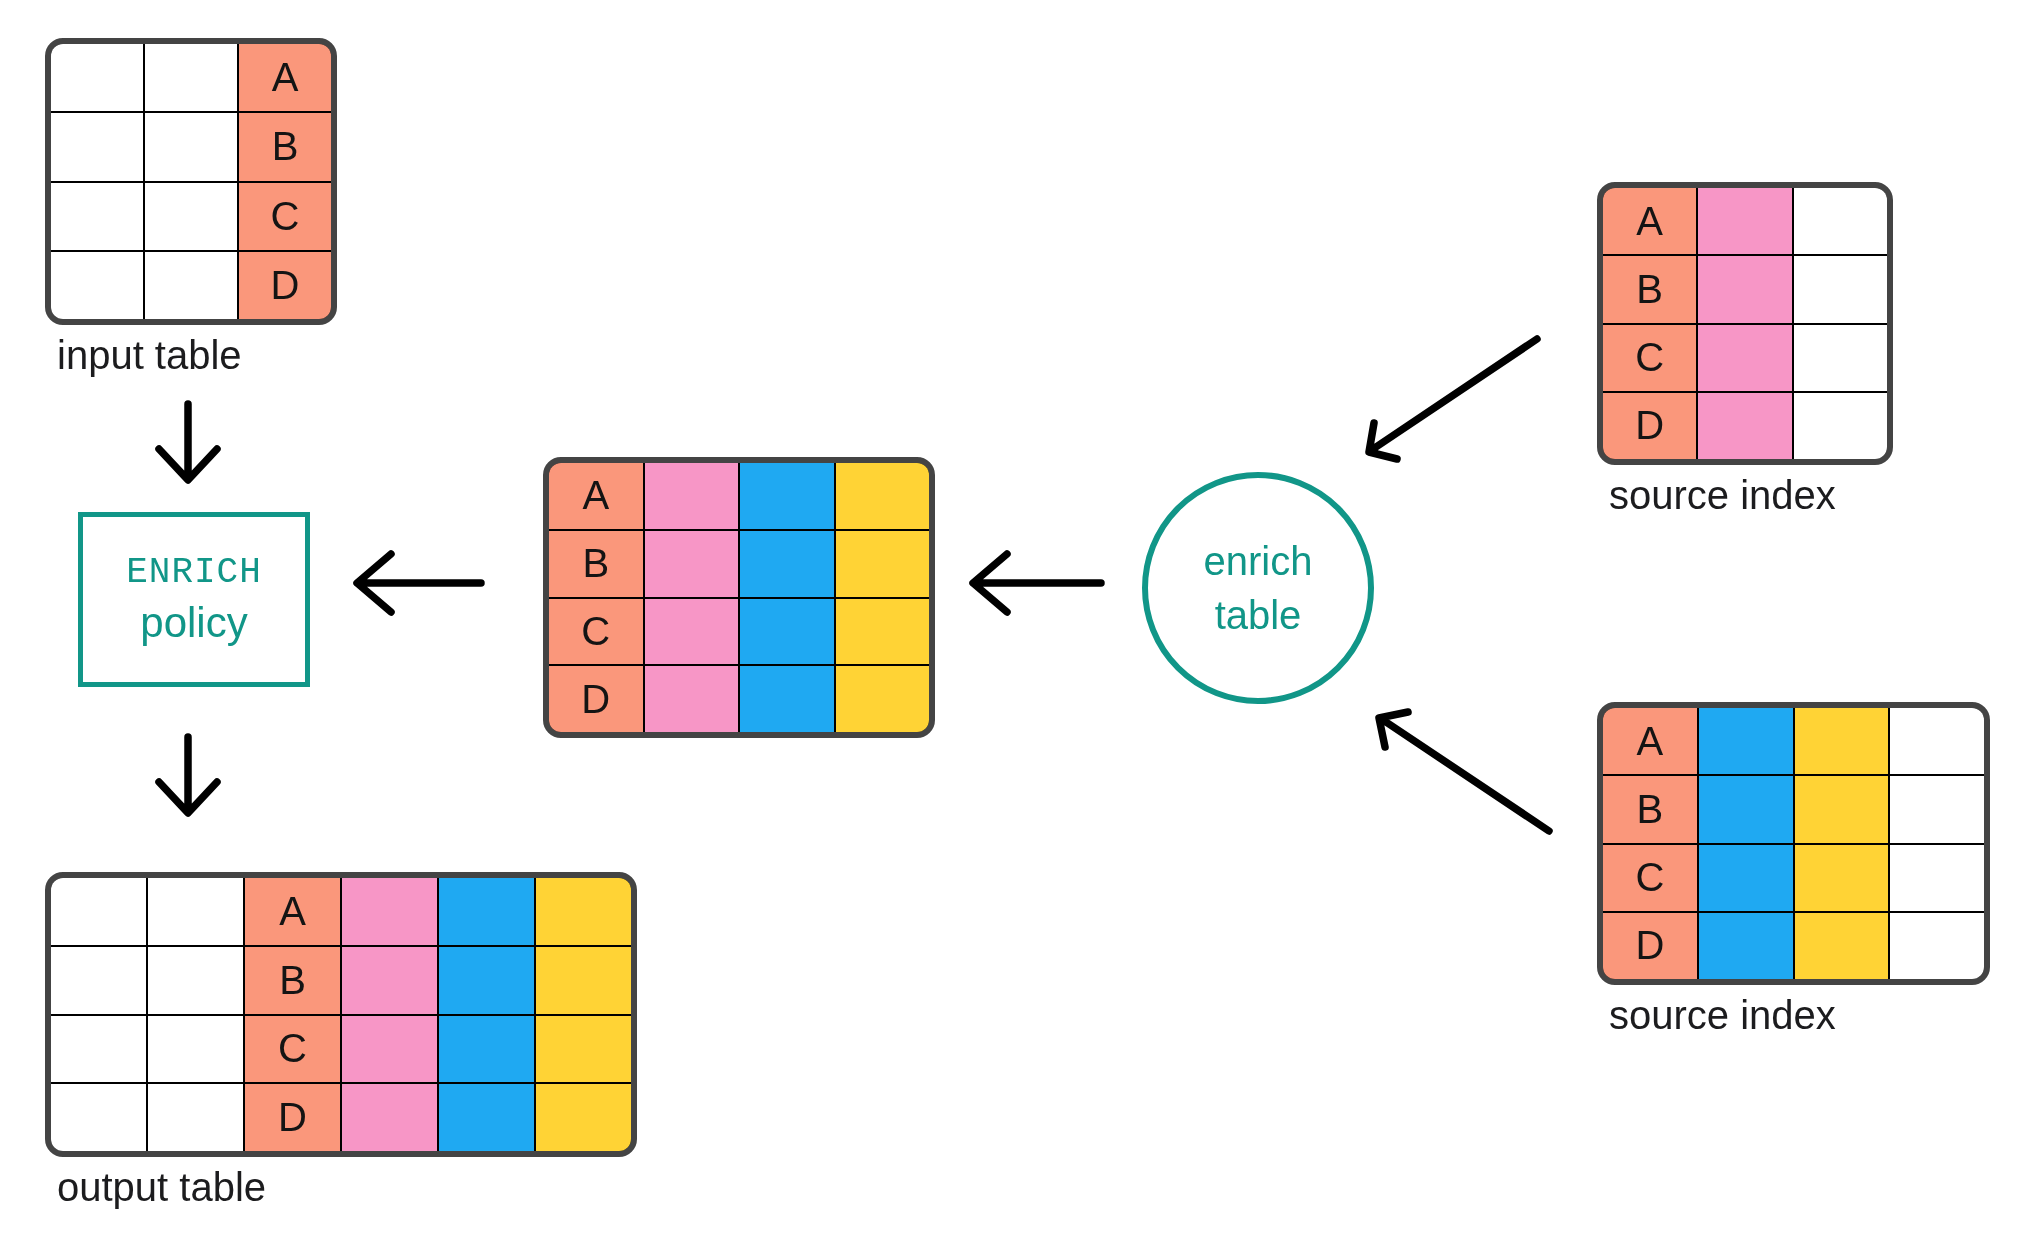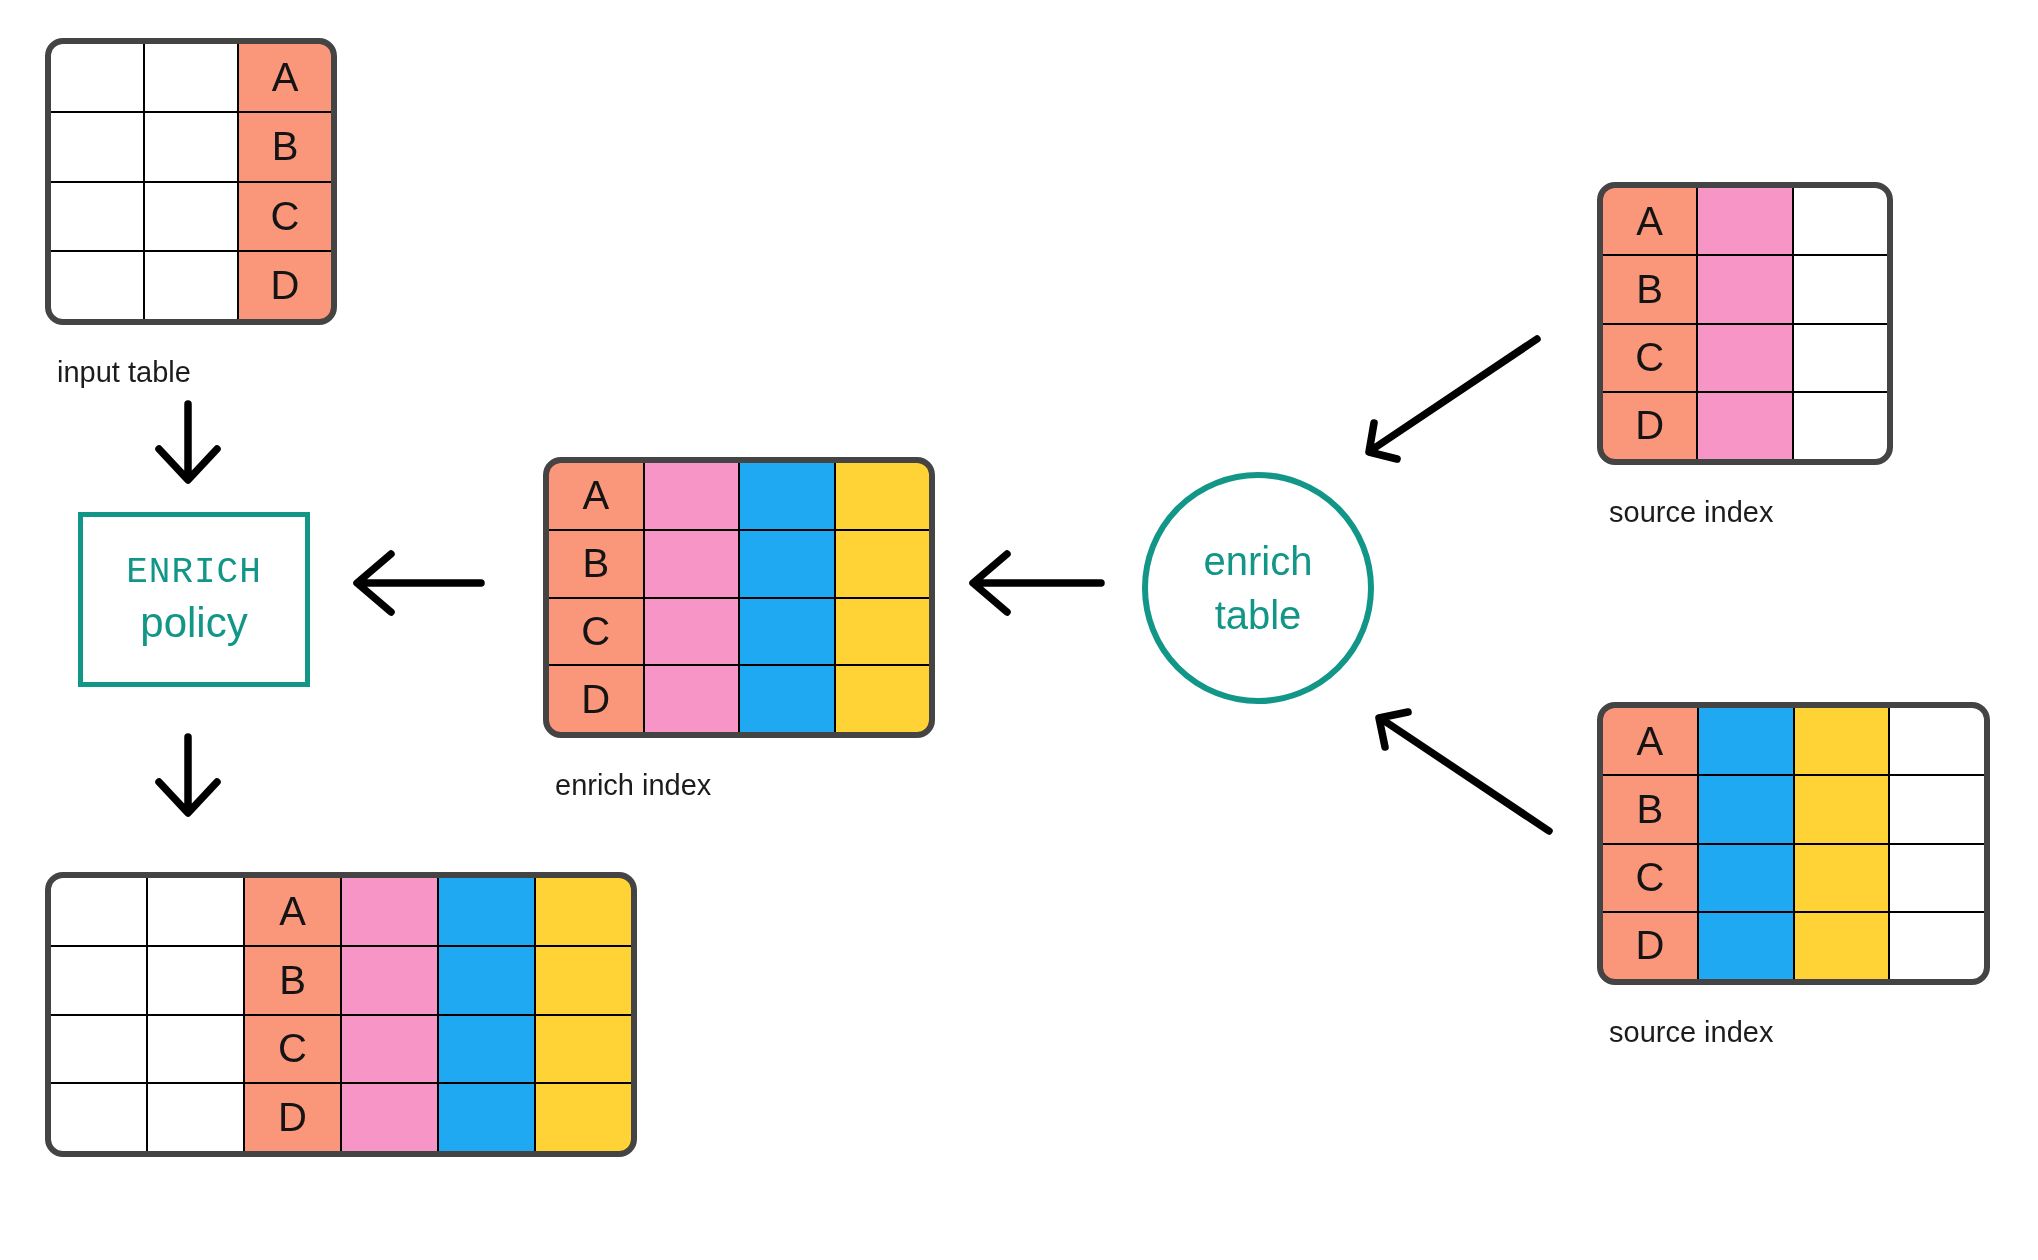--- a/index.html
+++ b/index.html
@@ -44,23 +44,23 @@
     overflow: hidden;
   }
   .cell {
     display: flex;
     align-items: center;
     justify-content: center;
     font-size: 40px;
     color: #141414;
   }
   .tbl-label {
-    margin-top: 31px;
+    margin-top: 8px;
     padding-left: 12px;
-    font-size: 29px;
+    font-size: 40px;
     color: var(--text, #1c1c1e);
     white-space: nowrap;
   }
 
   #input-table-wrap        { left: 45px;   top: 38px; }
   #input-table             { width: 292px; height: 287px; }
 
   #enrich-index-wrap       { left: 543px;  top: 457px; }
   #enrich-index            { width: 392px; height: 281px; }
 
@@ -181,20 +181,21 @@
         <div class="cell" style="background: rgb(247, 150, 198);"></div>
         <div class="cell" style="background: rgb(31, 169, 242);"></div>
         <div class="cell" style="background: rgb(255, 211, 53);"></div>
         <div class="cell" style="background: rgb(255, 255, 255);"></div>
         <div class="cell" style="background: rgb(255, 255, 255);"></div>
         <div class="cell" style="background: rgb(250, 151, 123);">D</div>
         <div class="cell" style="background: rgb(247, 150, 198);"></div>
         <div class="cell" style="background: rgb(31, 169, 242);"></div>
         <div class="cell" style="background: rgb(255, 211, 53);"></div>
       </div>
+    <div class="tbl-label">output table</div>
   </div>
 
   <div class="tbl-wrap" id="enrich-index-wrap">
     <div class="tbl" id="enrich-index" style="grid-template-columns: repeat(4, 1fr);">
         <div class="cell" style="background: rgb(250, 151, 123);">A</div>
         <div class="cell" style="background: rgb(247, 150, 198);"></div>
         <div class="cell" style="background: rgb(31, 169, 242);"></div>
         <div class="cell" style="background: rgb(255, 211, 53);"></div>
         <div class="cell" style="background: rgb(250, 151, 123);">B</div>
         <div class="cell" style="background: rgb(247, 150, 198);"></div>
@@ -202,21 +203,20 @@
         <div class="cell" style="background: rgb(255, 211, 53);"></div>
         <div class="cell" style="background: rgb(250, 151, 123);">C</div>
         <div class="cell" style="background: rgb(247, 150, 198);"></div>
         <div class="cell" style="background: rgb(31, 169, 242);"></div>
         <div class="cell" style="background: rgb(255, 211, 53);"></div>
         <div class="cell" style="background: rgb(250, 151, 123);">D</div>
         <div class="cell" style="background: rgb(247, 150, 198);"></div>
         <div class="cell" style="background: rgb(31, 169, 242);"></div>
         <div class="cell" style="background: rgb(255, 211, 53);"></div>
       </div>
-    <div class="tbl-label">enrich index</div>
   </div>
 
   <div class="policy-circle">
     <div class="policy-line">enrich</div>
     <div class="policy-line">table</div>
   </div>
 
   <div class="tbl-wrap" id="source-index-top-wrap">
     <div class="tbl" id="source-index-top" style="grid-template-columns: repeat(3, 1fr);">
         <div class="cell" style="background: rgb(250, 151, 123);">A</div>

